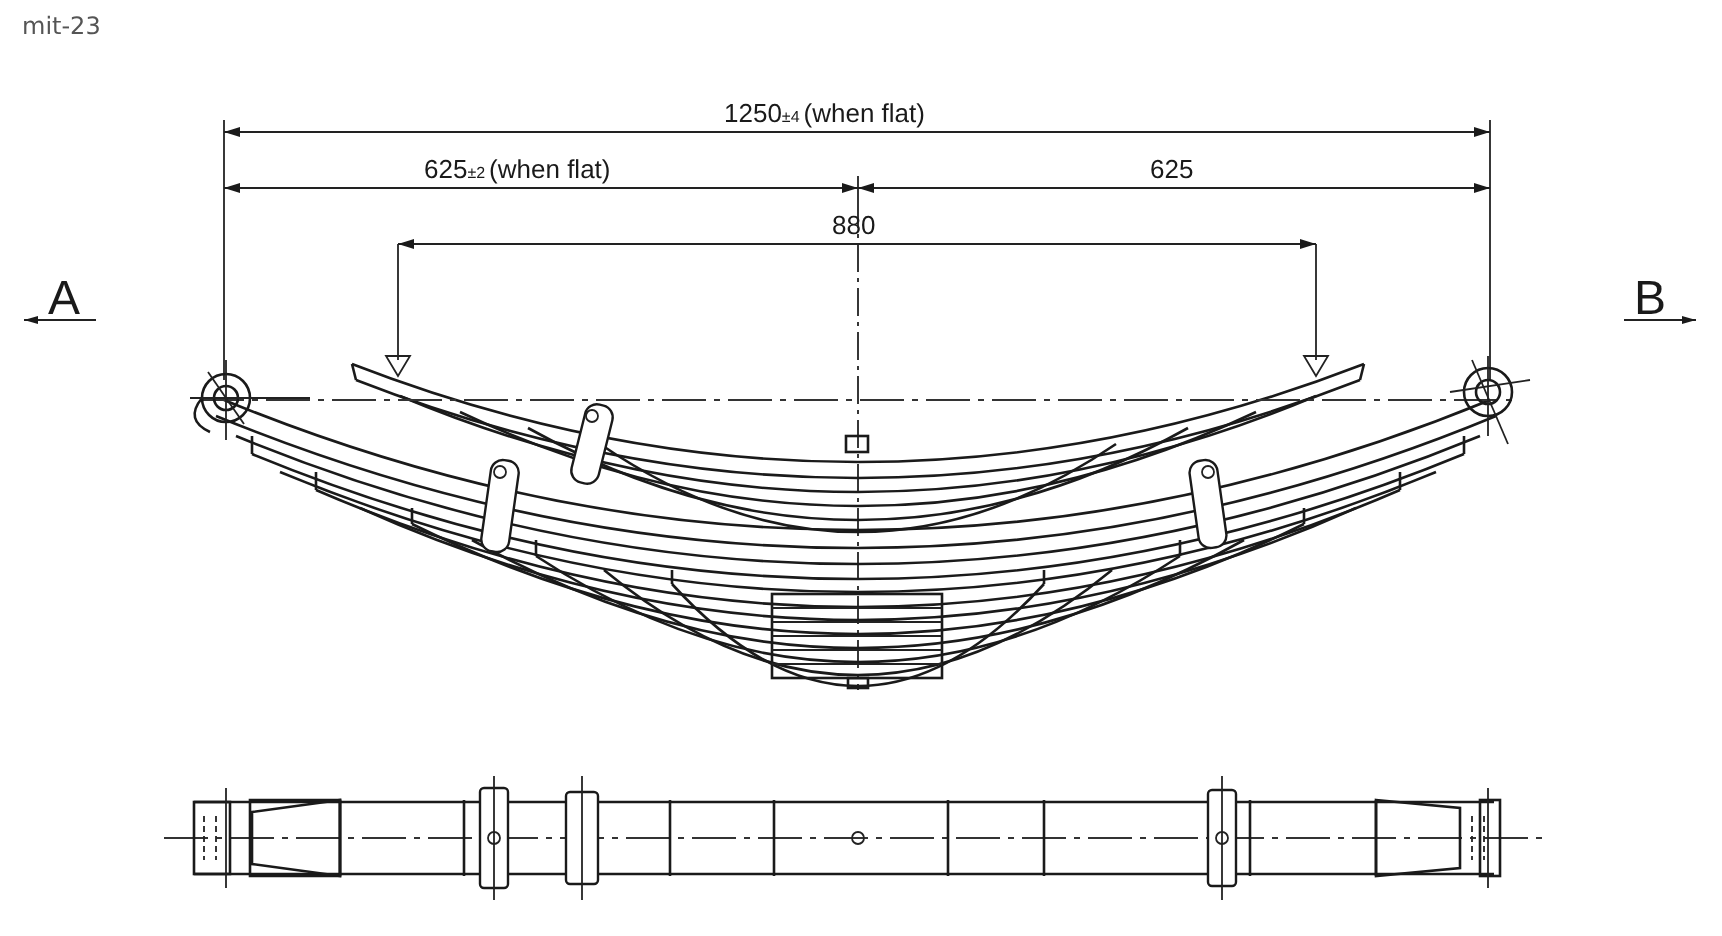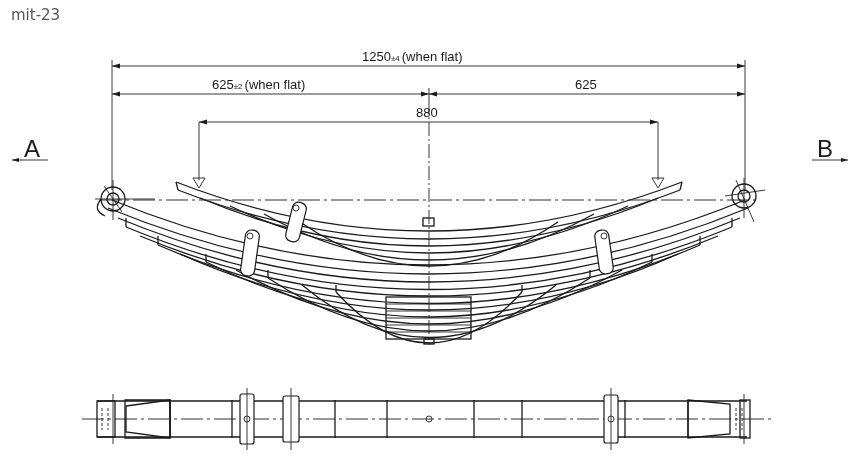--- a/index.html
+++ b/index.html
@@ -1,17 +1,17 @@
 <!DOCTYPE html>
 <html><head>
   <meta charset="utf-8">
   <style>
     html, body { margin: 0; padding: 0; background: #ffffff; }
     body { width: 861px; height: 468px; position: relative; overflow: hidden; font-family: "DejaVu Sans", sans-serif; }
-    .caption { position: absolute; left: 11px; top: 6px; font-size: 15px; color: #555555; font-family: "DejaVu Sans", sans-serif; }
+    .caption { position: absolute; left: 11px; top: 6px; font-size: 12px; color: #555555; font-family: "DejaVu Sans", sans-serif; }
     svg { position: absolute; left: 0; top: 0; }
     .ln { stroke: #1a1a1a; stroke-width: 1.3; fill: none; }
     .thin { stroke: #222; stroke-width: 0.9; fill: none; }
     .dash { stroke: #333; stroke-width: 1; fill: none; stroke-dasharray: 22 4 3 4; }
     .dimtxt { font-family: "Liberation Sans Narrow", "Liberation Sans", sans-serif; font-size: 13px; fill: #1a1a1a; }
     .tol { font-size: 8px; }
     .view { font-family: "Liberation Sans", sans-serif; font-size: 24px; fill: #1a1a1a; }
     .leaf { stroke: #1a1a1a; stroke-width: 1.2; fill: #fff; }
   </style>
 </head>

